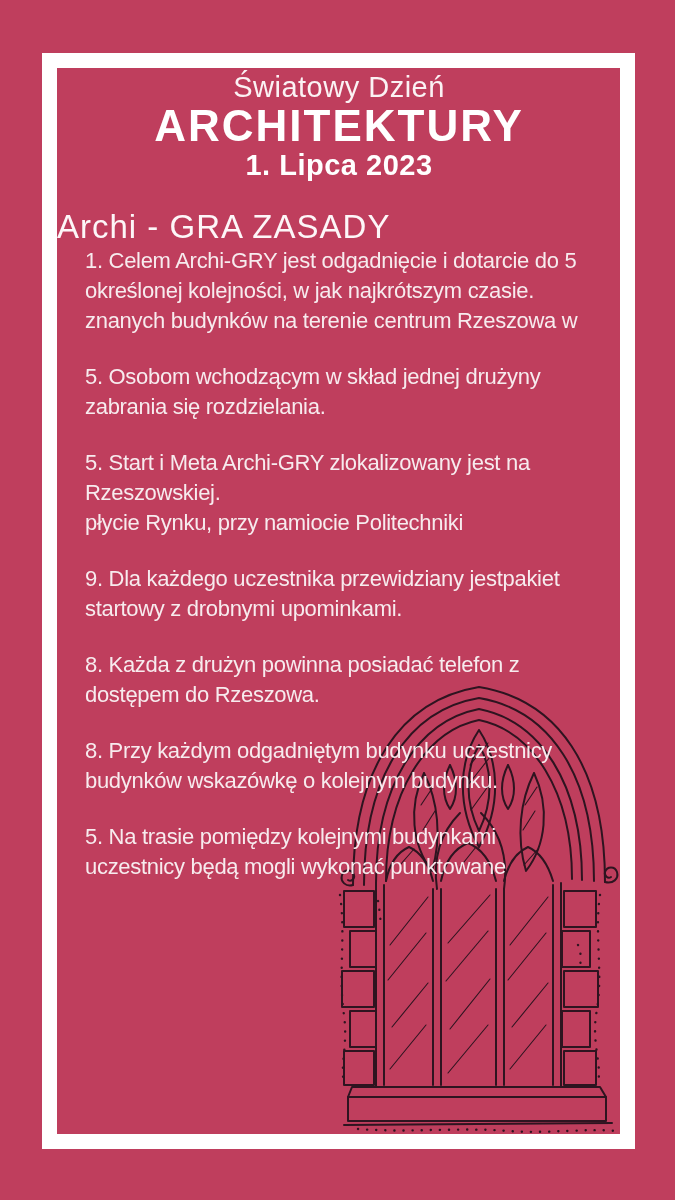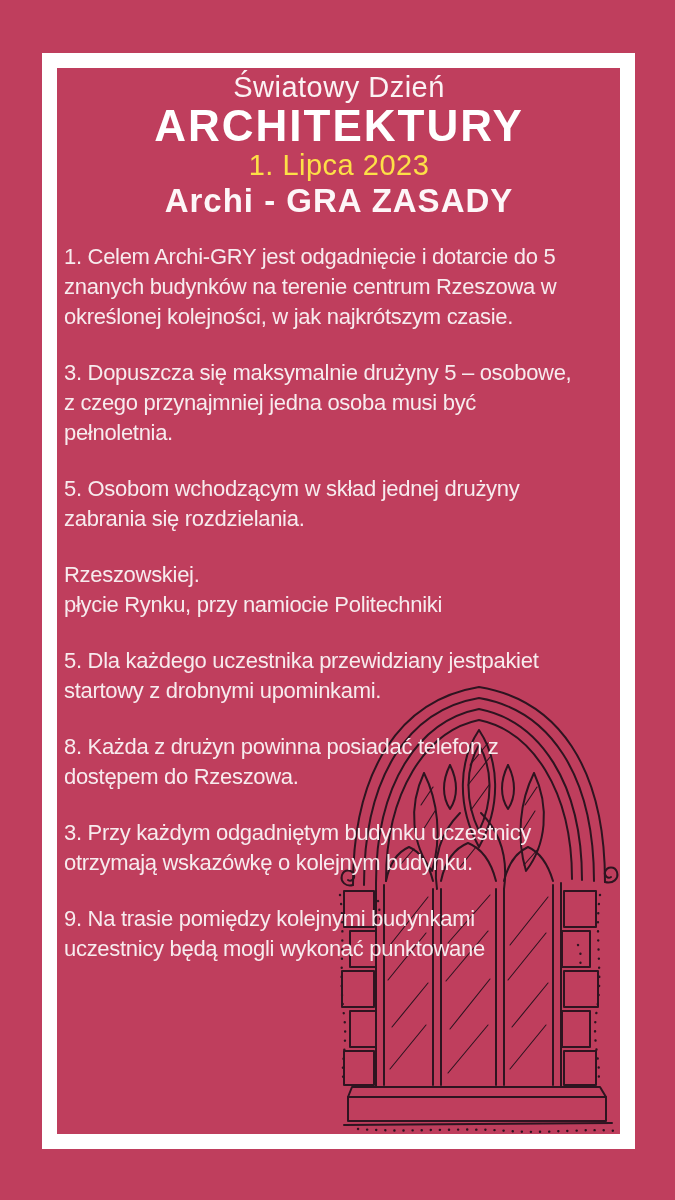--- a/index.html
+++ b/index.html
@@ -56,34 +56,34 @@
   .main-title{
     margin-top:0;
     font-size:44px;
     line-height:1.02;
     font-weight:700;
     letter-spacing:2px;
     color:var(--title);
   }
   .date{
     font-size:29px;
+    font-weight:700;
+    letter-spacing:0.5px;
+    color:#ffffff;
+  }
+  .section-title{
+    margin-top:26px;
+    text-align:left;
+    font-size:33px;
     font-weight:400;
-    letter-spacing:0.5px;
-    color:#fde047;
-  }
-  .section-title{
-    text-align:center;
-    font-size:33px;
-    font-weight:700;
     letter-spacing:1px;
     color:#fdf6f8;
   }
   .rules{
-    margin-top:22px;
-    padding-left:7px;
+    padding-left:28px;
     padding-right:4px;
   }
   .rule{
     margin-bottom:26px;
     font-size:22px;
     letter-spacing:-0.3px;
     font-weight:400;
   }
   .rule-line{
     display:block;
@@ -189,47 +189,43 @@
       <div class="super-title">Światowy Dzień</div>
       <h1 class="main-title">ARCHITEKTURY</h1>
       <div class="date">1. Lipca 2023</div>
     </div>
 
     <h2 class="section-title">Archi - GRA ZASADY</h2>
 
     <div class="rules">
         <p class="rule">
           <span class="rule-line">1. Celem Archi-GRY jest odgadnięcie i dotarcie do 5</span>
+          <span class="rule-line">określonej kolejności, w jak najkrótszym czasie.</span>
           <span class="rule-line">znanych budynków na terenie centrum Rzeszowa w</span>
-          <span class="rule-line">określonej kolejności, w jak najkrótszym czasie.</span>
-        </p>
-        <p class="rule">
-          <span class="rule-line">3. Dopuszcza się maksymalnie drużyny  5 – osobowe,</span>
-          <span class="rule-line">z czego przynajmniej jedna osoba musi być</span>
-          <span class="rule-line">pełnoletnia.</span>
         </p>
         <p class="rule">
           <span class="rule-line">5. Osobom wchodzącym w skład jednej drużyny</span>
           <span class="rule-line">zabrania się rozdzielania.</span>
         </p>
         <p class="rule">
+          <span class="rule-line">5. Start i Meta Archi-GRY zlokalizowany jest na</span>
           <span class="rule-line">Rzeszowskiej.</span>
           <span class="rule-line">płycie Rynku, przy namiocie Politechniki</span>
         </p>
         <p class="rule">
-          <span class="rule-line">5. Dla każdego uczestnika przewidziany jestpakiet</span>
+          <span class="rule-line">9. Dla każdego uczestnika przewidziany jestpakiet</span>
           <span class="rule-line">startowy z drobnymi upominkami.</span>
         </p>
         <p class="rule">
           <span class="rule-line">8. Każda z drużyn powinna posiadać telefon z</span>
           <span class="rule-line">dostępem do Rzeszowa.</span>
         </p>
         <p class="rule">
-          <span class="rule-line">3. Przy każdym odgadniętym budynku uczestnicy</span>
-          <span class="rule-line">otrzymają wskazówkę o kolejnym budynku.</span>
-        </p>
-        <p class="rule">
-          <span class="rule-line">9. Na trasie pomiędzy kolejnymi budynkami</span>
+          <span class="rule-line">8. Przy każdym odgadniętym budynku uczestnicy</span>
+          <span class="rule-line">budynków wskazówkę o kolejnym budynku.</span>
+        </p>
+        <p class="rule">
+          <span class="rule-line">5. Na trasie pomiędzy kolejnymi budynkami</span>
           <span class="rule-line">uczestnicy będą mogli wykonać punktowane</span>
         </p>
       </div>
   </div>
 </div>
 
 </body></html>

